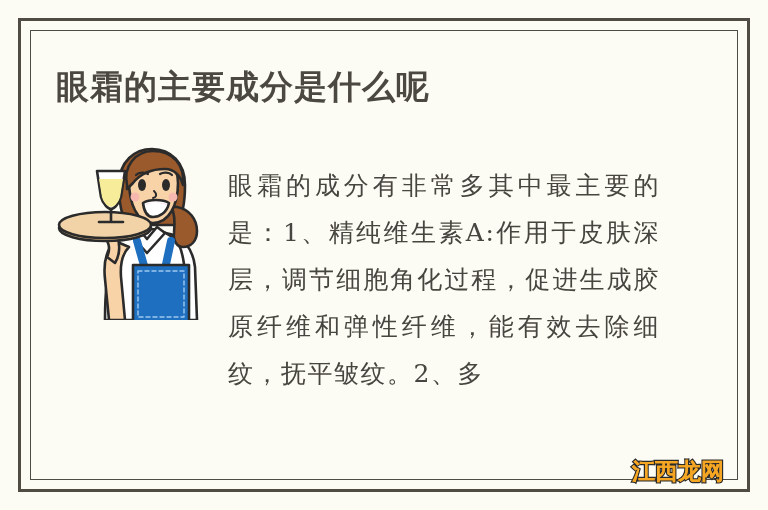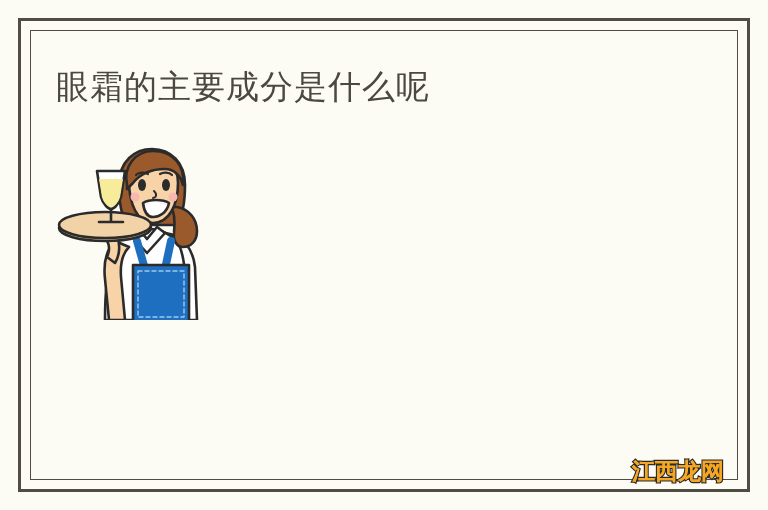--- a/index.html
+++ b/index.html
@@ -46,21 +46,21 @@
   
   .title {
     position: absolute;
     left: 56px;
     top: 66px;
     font-size: 33px;
     line-height: 42px;
     letter-spacing: 1px;
     color: #4A4841;
     font-family: "Liberation Sans", "DejaVu Sans", sans-serif;
-    font-weight: 400;
+    font-weight: 700;
     white-space: nowrap;
   }
 
   
   .illustration {
     position: absolute;
     left: 57px;
     top: 145px;
     width: 150px;
     height: 175px;
@@ -166,19 +166,20 @@
         <ellipse cx="48" cy="80" rx="46" ry="13" fill="#F2D3A8"></ellipse>
 
         <path d="M40 26 L68 26 L64 52 C62 60 56 64 54 64 C52 64 46 60 44 52 Z" fill="#FFFFFF"></path>
         <path d="M42 34 L66 34 L63 52 C61 59 56 62 54 62 C52 62 47 59 45 52 Z" fill="#F7EC9A" stroke="none"></path>
         <path d="M54 64 L54 76" fill="none" stroke-width="2.6"></path>
         <path d="M42 77 L66 77" fill="none" stroke-width="2.6"></path>
       </g>
     </svg>
   </div>
 
+  <div class="body-copy">眼霜的成分有非常多其中最主要的是：1、精纯维生素A:作用于皮肤深层，调节细胞角化过程，促进生成胶原纤维和弹性纤维，能有效去除细纹，抚平皱纹。2、多</div>
 
   <div class="wm-wrap">
     <div class="watermark">江西龙网</div>
     <div class="watermark-fill">江西龙网</div>
   </div>
 
 </div>
 
 </body></html>

